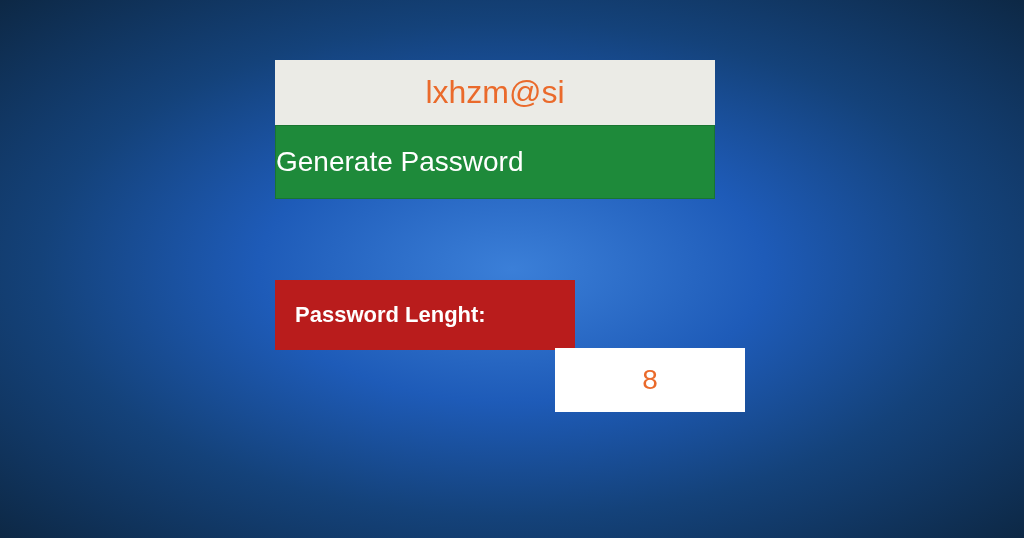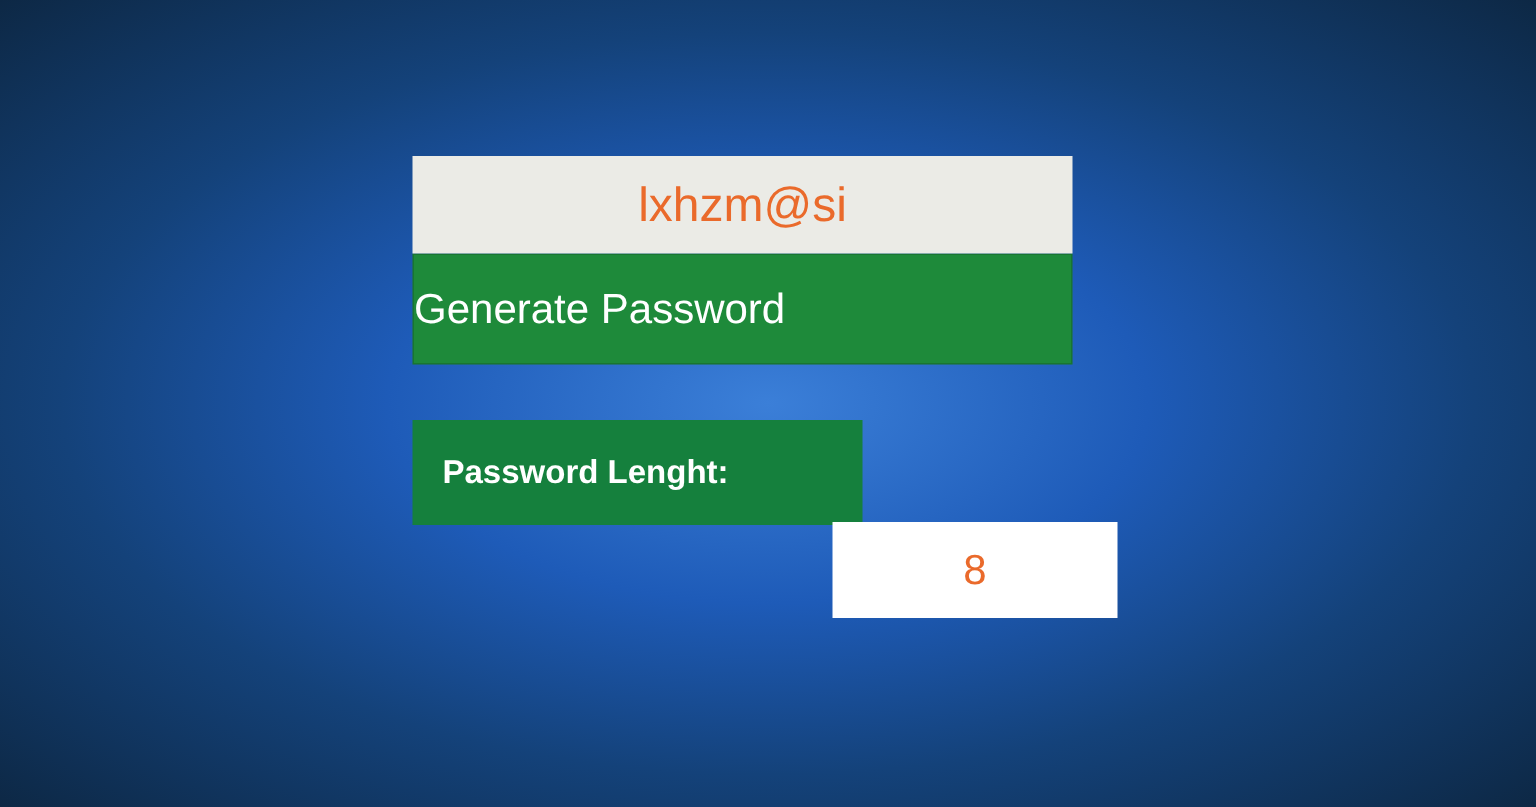--- a/index.html
+++ b/index.html
@@ -24,41 +24,40 @@
     .password-output {
       background: #ebebe6;
       color: #ea6a2b;
       font-size: 32px;
       font-weight: 400;
       text-align: center;
       padding: 14px 0;
       width: 440px;
       border: none;
       outline: none;
-      margin-top: 44px;
     }
     .generate-button {
       background: #1e8a3a;
       color: #ffffff;
       font-size: 28px;
       font-weight: 400;
       text-align: left;
       padding: 20px 0;
       width: 440px;
       border: 1px solid rgba(0,0,0,0.15);
       cursor: pointer;
       display: block;
     }
     .length-section {
       position: absolute;
       left: 275px;
       top: 280px;
     }
     .length-label {
-      background: #15803d;
+      background: #b91c1c;
       color: #ffffff;
       font-size: 22px;
       font-weight: 700;
       padding: 22px 20px;
       width: 300px;
       display: block;
     }
     .length-value {
       background: #ffffff;
       color: #ea6a2b;

